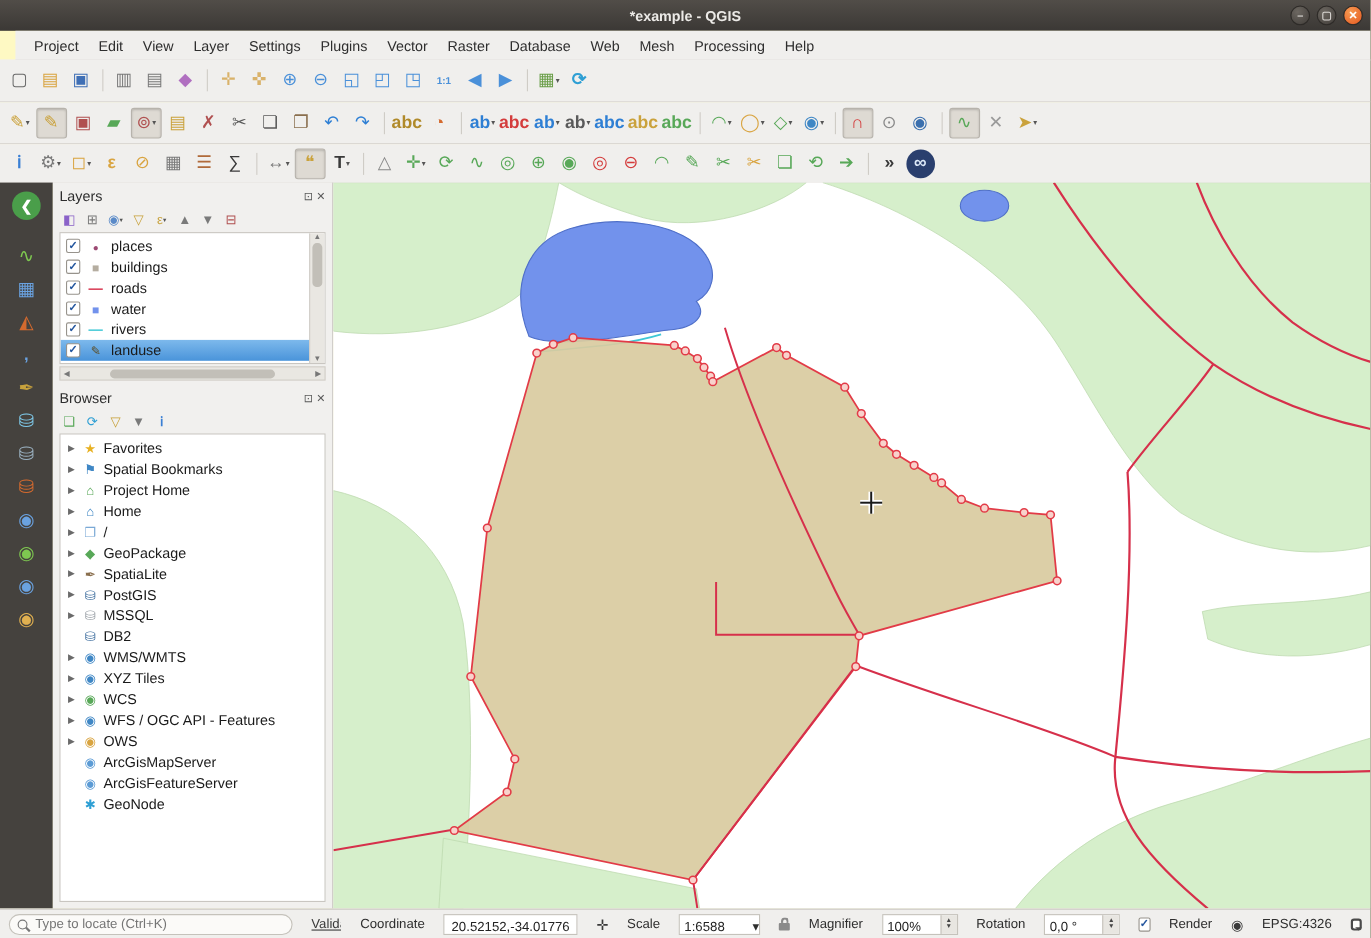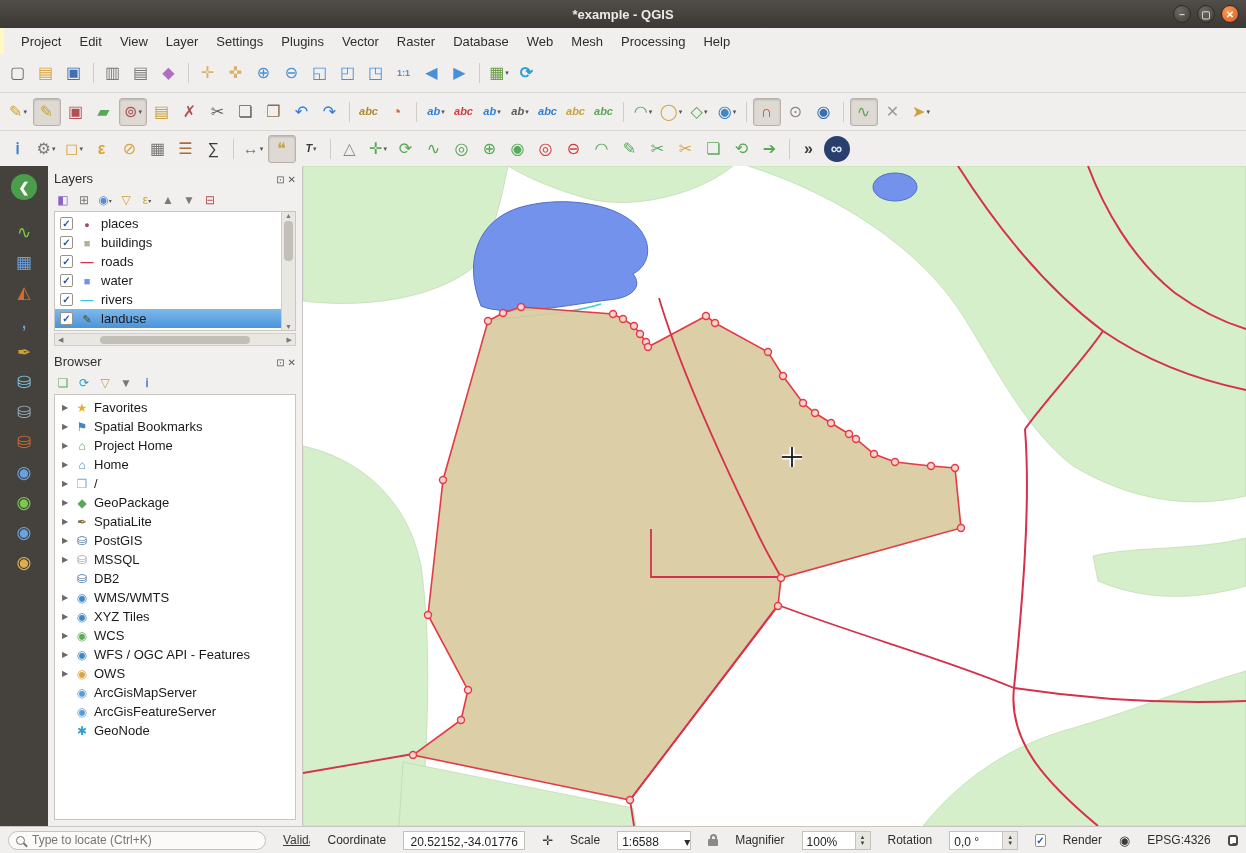--- a/index.html
+++ b/index.html
@@ -8,33 +8,33 @@
   
   .titlebar{position:absolute;top:0;left:0;right:0;height:28px;
     background:linear-gradient(#514d48,#3b3835);display:flex;align-items:center;justify-content:center;
     color:#eceae7;font-size:13px;font-weight:bold;}
   .winbtns{position:absolute;right:7px;top:5px;display:flex;gap:6px;}
   .winbtn{width:18px;height:18px;border-radius:50%;background:radial-gradient(circle at 35% 30%,#6c6761,#413d39);
     color:#d8d5d1;font-size:10px;line-height:17px;text-align:center;border:1px solid #2e2b28;box-sizing:border-box;}
   .winbtn.close{background:radial-gradient(circle at 35% 30%,#f79a52,#e4571f);color:#fff;font-weight:bold;}
 
   
-  .menubar{position:absolute;top:28px;left:4px;right:0;height:26px;background:#f0efed;border-bottom:1px solid #d8d5d1;
+  .menubar{position:absolute;top:28px;left:14px;right:0;height:26px;background:#f0efed;border-bottom:1px solid #d8d5d1;
     display:flex;align-items:center;padding-left:8px;font-size:13px;color:#2e2e2e;}
   .menu-item{padding:0 9px;line-height:25px;cursor:default;}
 
   
   .toolbar{position:absolute;left:0;right:0;display:flex;align-items:center;padding:0 4px;
     background:#f0efed;border-bottom:1px solid #dbd8d3;}
   .tb1{top:54px;height:38px;}
   .tb2{top:93px;height:37px;}
   .tb3{top:131px;height:35px;}
   .tbtn{display:inline-flex;align-items:center;justify-content:center;min-width:26px;height:26px;margin:0 1px;border-radius:3px;cursor:default;}
   .tbtn .g{font-size:16px;line-height:1;}
-  .tbtn.txt .g{font-size:11px;font-weight:bold;font-style:italic;}
+  .tbtn.txt .g{font-size:16px;font-weight:bold;}
   .tbtn .dd{font-size:7px;color:#555;margin-left:1px;}
   .tbtn.active{background:#dedad3;border:1px solid #b7b3ac;box-shadow:inset 0 1px 2px rgba(0,0,0,.18);}
   .tsep{width:9px;height:24px;position:relative;margin:0 1px;}
   .tsep::before{content:"";position:absolute;left:4px;top:2px;bottom:2px;width:1px;background:#cfccc6;}
   .tbtn.binoc{background:#2a3f6e;border-radius:50%;}
   .tbtn.binoc .g{color:#dce8f8 !important;font-weight:bold;}
 
   
   .workspace{position:absolute;top:166px;left:0;right:0;bottom:27px;}
   .leftstrip{position:absolute;left:0;top:0;bottom:0;width:48px;background:#45423e;

